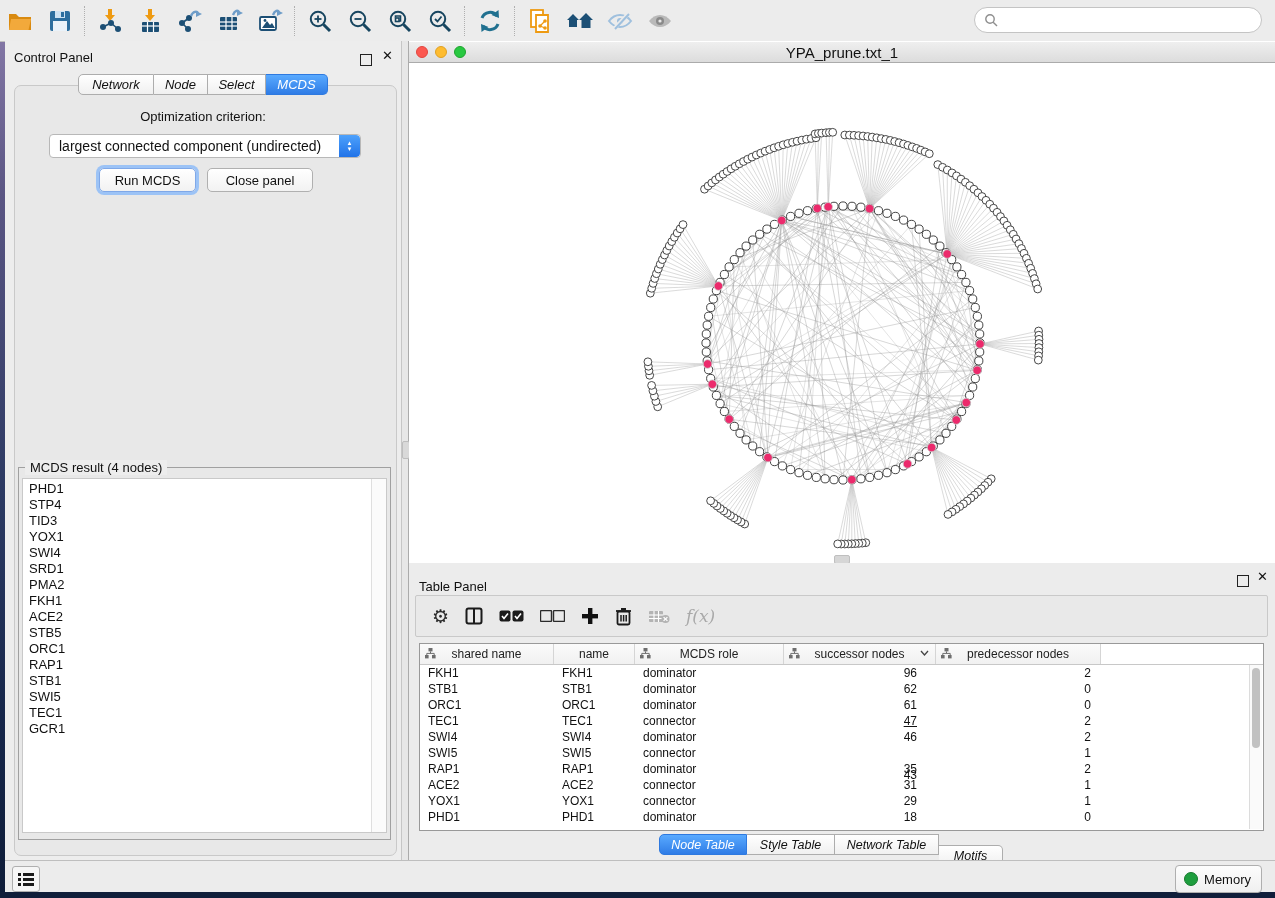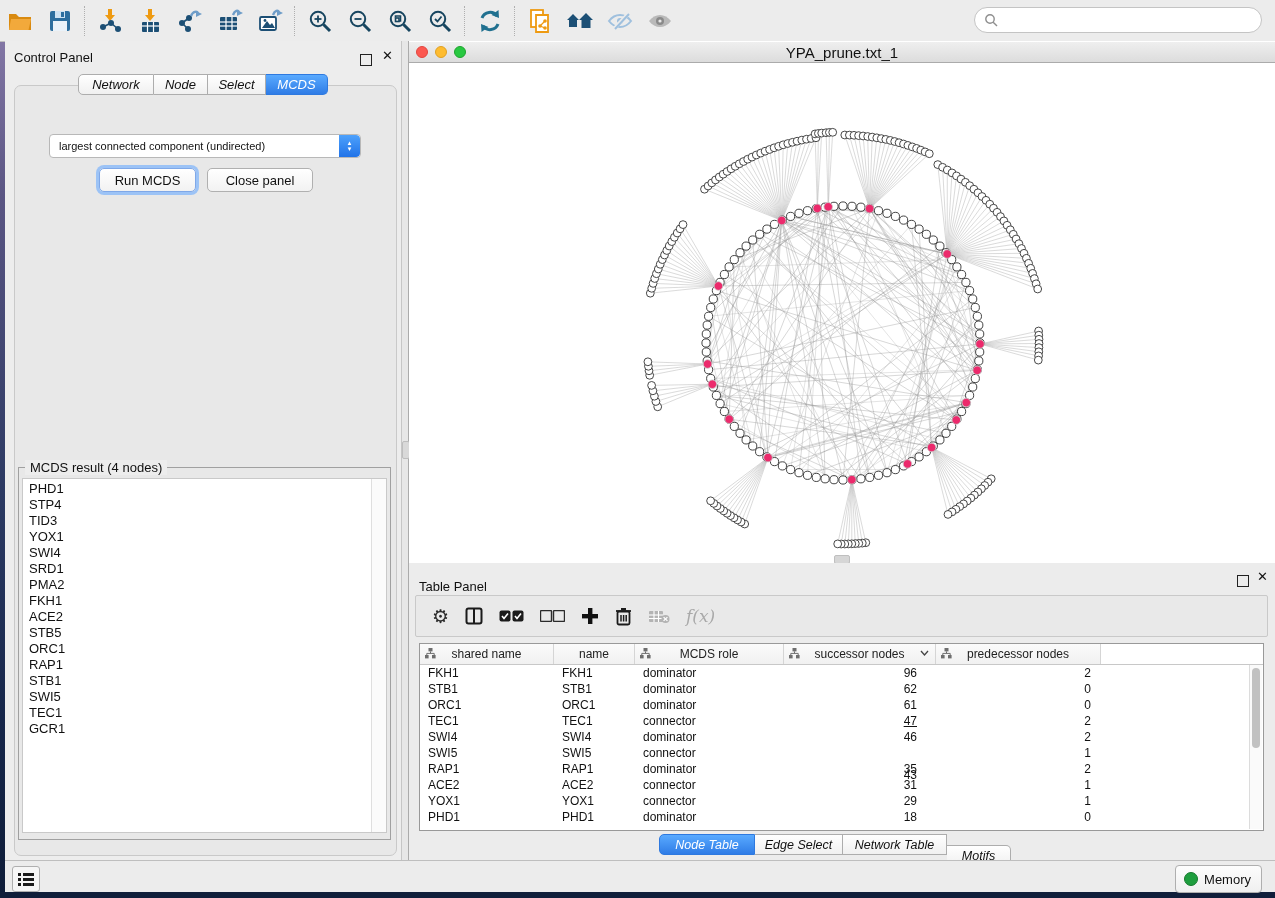--- a/index.html
+++ b/index.html
@@ -31,21 +31,21 @@
   .seg .seg-btn{height:21px;border:1px solid #ADADAD;border-left-width:0;background:linear-gradient(#FFFFFF,#F0F0F0);
       font-size:13px;color:#111;display:flex;align-items:center;justify-content:center;box-sizing:border-box;cursor:default;}
   .seg .seg-btn:first-child{border-left-width:1px;border-radius:5px 0 0 5px;}
   .seg .seg-btn:last-child{border-radius:0 5px 5px 0;}
   .seg .seg-btn.active{background:linear-gradient(#59AAFF,#2F7CE6);border-color:#2E79DF;color:#fff;}
   .mac-btn{height:24px;background:linear-gradient(#FFFFFF,#F2F2F2);border:1px solid #B0B0B0;border-radius:5px;
       font-size:13px;color:#111;display:flex;align-items:center;justify-content:center;box-sizing:border-box;}
   .focus-ring{box-shadow:0 0 0 3px #9CC3F6;border-color:#7FA8E8;}
   #criterion{left:44px;top:93px;width:312px;height:24px;background:#fff;border:1px solid #B8B8B8;border-radius:4px;
       display:flex;align-items:center;box-sizing:border-box;overflow:hidden;}
-  #criterion .val{flex:1;font-size:11px;padding-left:9px;color:#111;white-space:nowrap;}
+  #criterion .val{flex:1;font-size:14px;padding-left:9px;color:#111;white-space:nowrap;}
   #criterion .stepper{width:21px;height:100%;background:linear-gradient(#4DA1FC,#2173E8);border-radius:0 4px 4px 0;
       display:flex;flex-direction:column;align-items:center;justify-content:center;color:#fff;}
   #criterion .stepper span{font-size:7px;line-height:6px;}
   #mcds-group{left:13px;top:426px;width:371px;height:371px;border:1px solid #A0A0A0;}
   #mcds-legend{left:20px;top:419px;background:#EDEDED;padding:0 5px;font-size:13px;color:#111;}
   #mcds-list{left:17px;top:437px;width:365px;height:355px;background:#fff;border:1px solid #C9C9C9;box-sizing:border-box;overflow:hidden;}
   #mcds-list .items{position:absolute;left:0;top:2px;right:15px;}
   .mcds-item{font-size:13px;color:#111;padding-left:6px;height:16px;line-height:16px;}
   #mcds-scroll{position:absolute;right:0;top:0;width:14px;height:100%;background:#FBFBFB;border-left:1px solid #DFDFDF;}
 
@@ -265,20 +265,21 @@
 
     <div id="cp-inner" class="abs"></div>
 
     <div class="seg" style="left:73px;top:33px;">
       <div class="seg-btn" style="width:76px;">Network</div>
       <div class="seg-btn" style="width:54px;">Node</div>
       <div class="seg-btn" style="width:58px;">Select</div>
       <div class="seg-btn active" style="width:62px;">MCDS</div>
     </div>
 
+    <div class="abs" style="left:0;top:68px;width:396px;text-align:center;font-size:13px;color:#111;">Optimization criterion:</div>
 
     <div id="criterion" class="abs">
       <span class="val">largest connected component (undirected)</span>
       <span class="stepper">
           <span>▴</span>
           <span>▾</span>
         </span>
     </div>
 
     <div class="abs mac-btn focus-ring" style="left:94px;top:127px;width:97px;">Run MCDS</div>
@@ -1140,22 +1141,22 @@
             <div class="td num" style="width: 165px; padding: 0px 10px 0px 0px; box-sizing: border-box;">0</div>
           </div>
         </div>
       <div id="tbl-scroll">
           <div id="tbl-thumb"></div>
         </div>
     </div>
   </div>
 
   <div id="bottom-tabs" class="abs seg">
-    <div class="seg-btn active" style="width:96px;">Node Table</div>
-    <div class="seg-btn" style="width:88px;">Edge Select</div>
+    <div class="seg-btn active" style="width:88px;">Node Table</div>
+    <div class="seg-btn" style="width:88px;">Style Table</div>
     <div class="seg-btn" style="width:104px;">Network Table</div>
     <div class="seg-btn" style="width:64px;margin-top:11px;">Motifs</div>
   </div>
 
   <div id="status-bar" class="abs">
     <div id="status-left-btn">
       <svg width="16" height="13" viewBox="0 0 16 13">
           <g fill="#1b1b1b">
             <rect x="0" y="0" width="3" height="3"></rect>
             <rect x="5" y="0" width="11" height="3"></rect>

